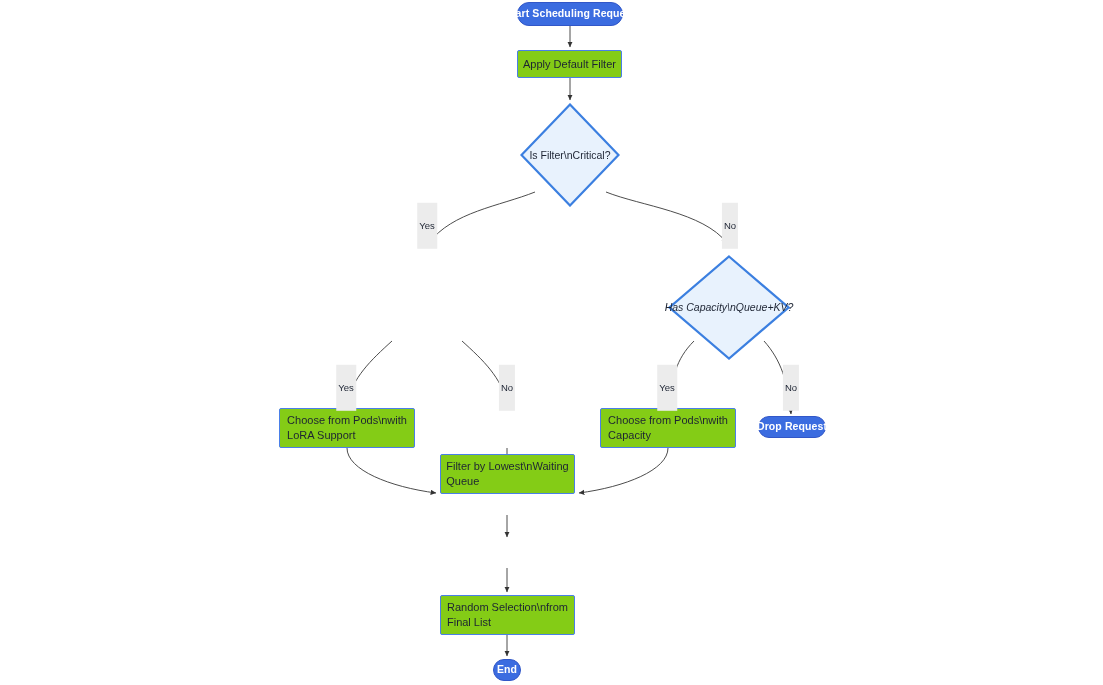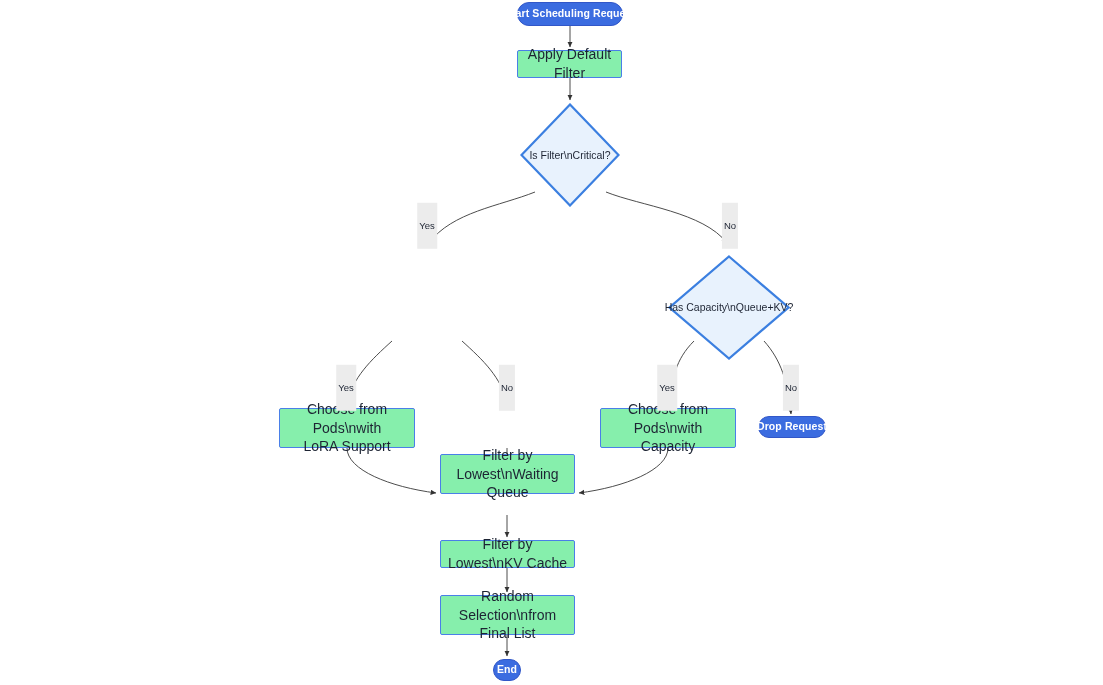--- a/index.html
+++ b/index.html
@@ -26,41 +26,40 @@
     width: 1103px;
     height: 685px;
     pointer-events: none;
   }
   .node {
     position: absolute;
     box-sizing: border-box;
     display: flex;
     align-items: center;
     justify-content: center;
-    text-align: center;
   }
   
   .node-terminal {
     background: #3b6ce0;
     border: 1px solid #3257c8;
     border-radius: 999px;
     color: #ffffff;
     font-size: 10.5px;
     font-weight: bold;
     letter-spacing: 0.1px;
     line-height: 1.1;
     white-space: nowrap;
   }
   
   .node-process {
-    background: #86efac;
+    background: #84cc16;
     border: 1.4px solid #4a7fe8;
     border-radius: 2px;
     color: #1d2433;
-    font-size: 14px;
+    font-size: 11px;
     line-height: 1.35;
     padding: 2px 5px;
   }
   .node-process .label-line {
     display: block;
   }
   
   .node-decision {
     background: transparent;
     border: none;
@@ -144,21 +143,21 @@
   </div>
 
   <div class="node node-decision" style="left:520px; top:103px; width:100px; height:104px;">
     <svg class="diamond-shape" viewBox="0 0 100 104" preserveAspectRatio="none">
       <polygon points="50,1.5 98.5,52 50,102.5 1.5,52" fill="#e8f2fd" stroke="#3b7fe0" stroke-width="2.2"></polygon>
     </svg>
     <span class="decision-text">Is Filter\nCritical?</span>
   </div>
 
 
-  <div class="node node-decision" style="left:668px; top:255px; width:122px; height:105px;">
+  <div class="node node-decision" style="left:668px; top:255px; width:122px; height:105px;font-style:italic;">
     <svg class="diamond-shape" viewBox="0 0 122 105" preserveAspectRatio="none">
       <polygon points="61,1.5 120.5,52.5 61,103.5 1.5,52.5" fill="#e8f2fd" stroke="#3b7fe0" stroke-width="2.2"></polygon>
     </svg>
     <span class="decision-text">Has Capacity\nQueue+KV?</span>
   </div>
 
   <div class="node node-process" style="left:279px; top:408px; width:136px; height:40px;">
     <div>
       <span class="label-line">Choose from Pods\nwith</span>
       <span class="label-line">LoRA Support</span>
@@ -177,23 +176,20 @@
     <span>Drop Request</span>
   </div>
 
   <div class="node node-process" style="left:440px; top:454px; width:135px; height:40px;">
     <div>
       <span class="label-line">Filter by Lowest\nWaiting</span>
       <span class="label-line">Queue</span>
     </div>
   </div>
 
-  <div class="node node-process" style="left:440px; top:540px; width:135px; height:28px;">
-    <span>Filter by Lowest\nKV Cache</span>
-  </div>
 
   <div class="node node-process" style="left:440px; top:595px; width:135px; height:40px;">
     <div>
       <span class="label-line">Random Selection\nfrom</span>
       <span class="label-line">Final List</span>
     </div>
   </div>
 
   <div class="node node-terminal" style="left:493px; top:659px; width:28px; height:22px;">
     <span>End</span>

